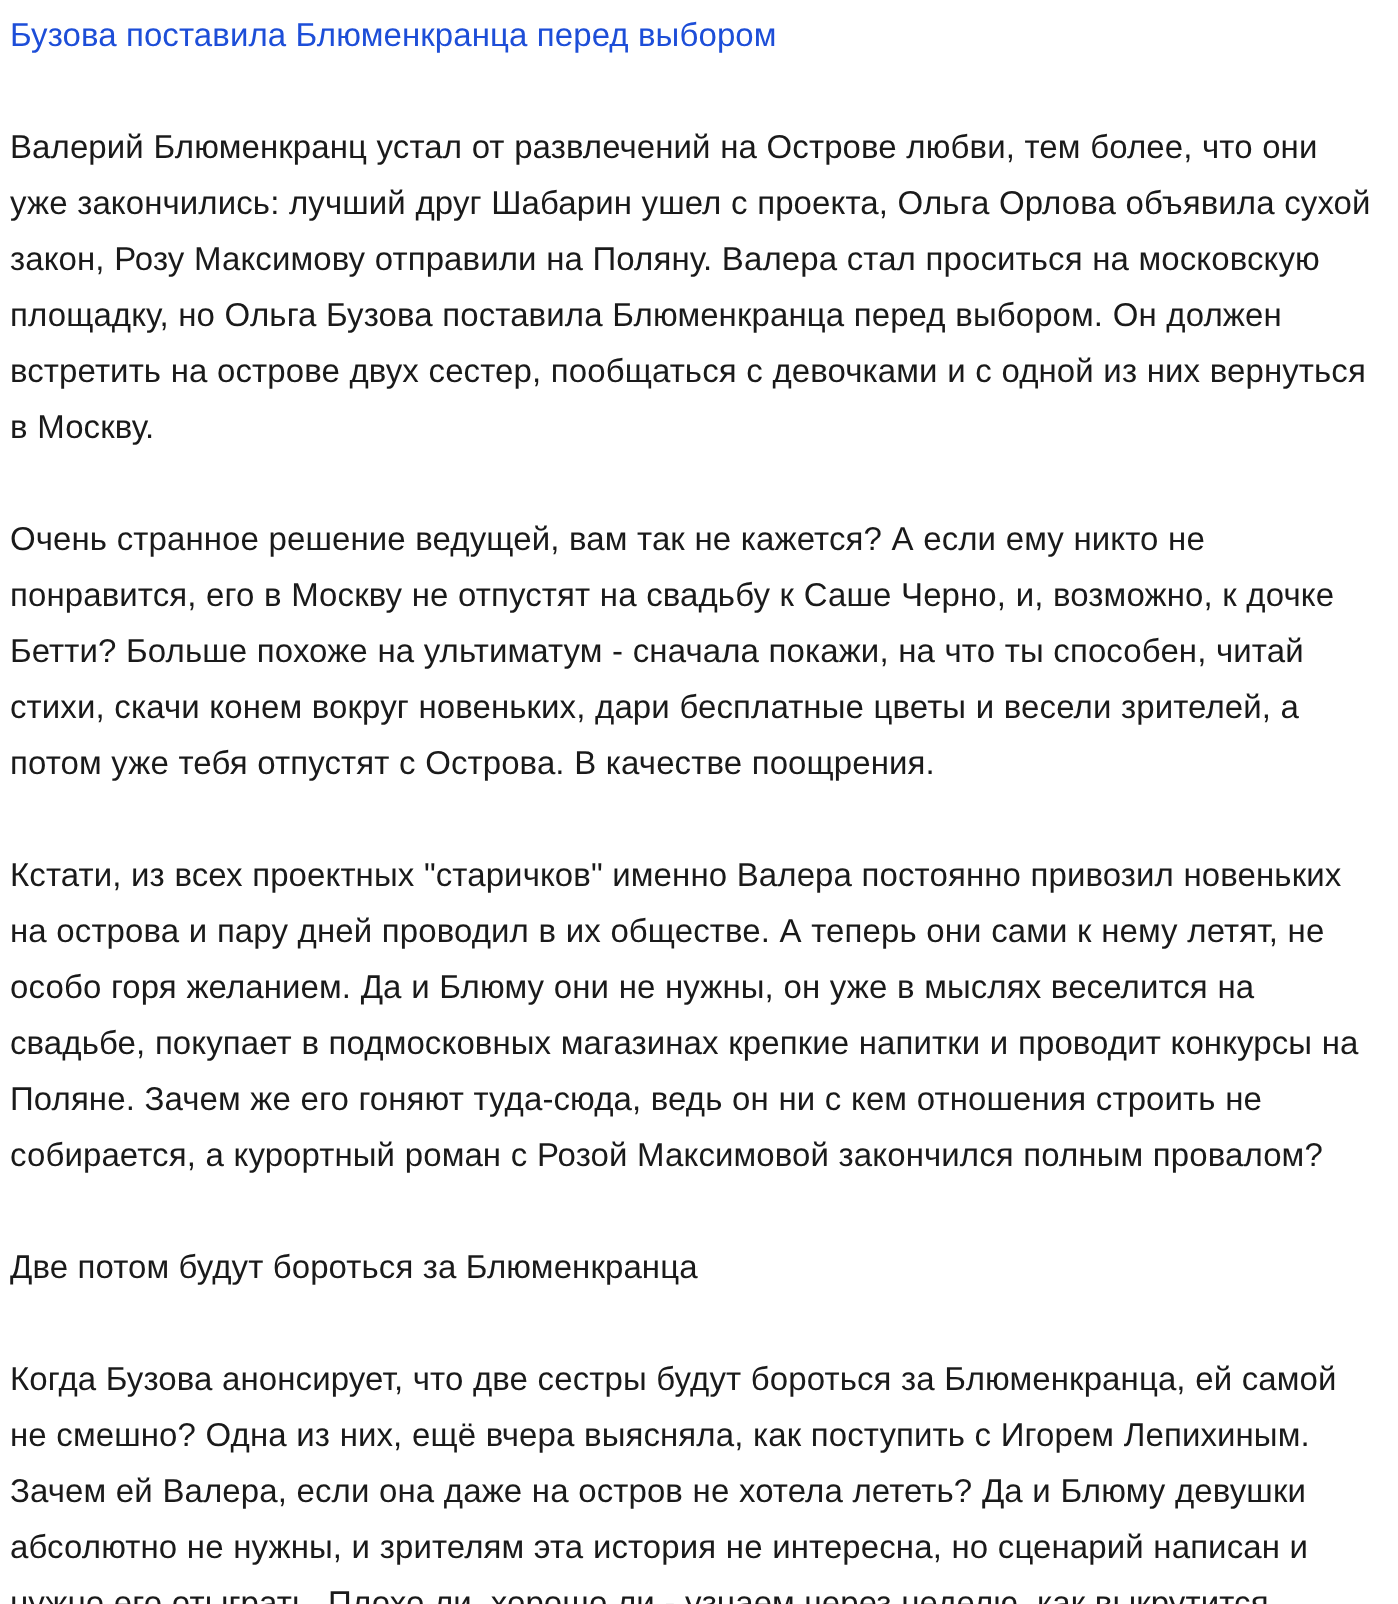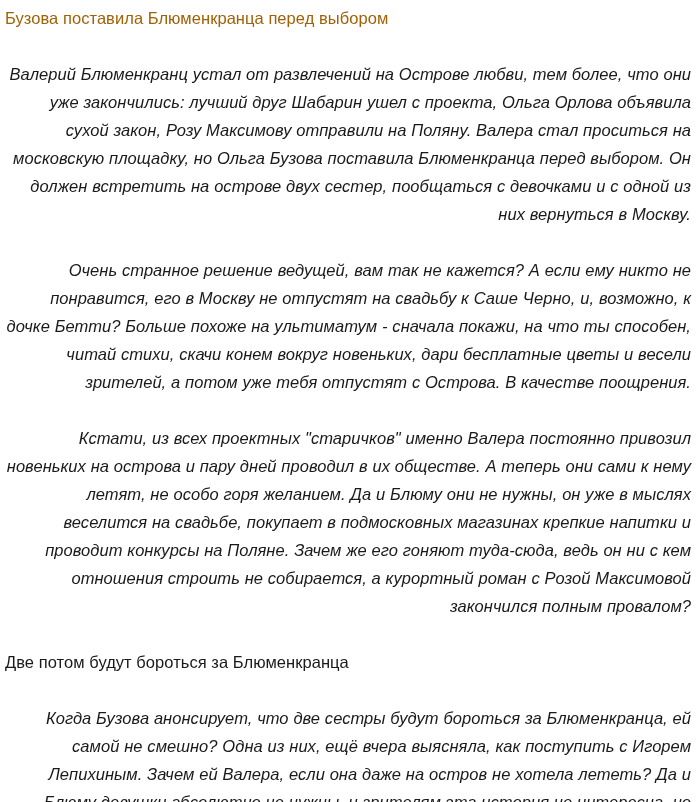--- a/index.html
+++ b/index.html
@@ -20,41 +20,40 @@
   .article {
     box-sizing: border-box;
     width: 699px;
     padding: 4px 8px 0 5px;
   }
 
   .headline {
     font-size: 16.5px;
     line-height: 28px;
     font-weight: 400;
-    color: #a16207;
+    color: #1d4ed8;
     margin: 0;
     padding: 0;
     letter-spacing: 0.05px;
   }
 
   .spacer {
     height: 28px;
   }
 
   .para {
     font-size: 16.5px;
     line-height: 28px;
     font-weight: 400;
     color: #1a1a1a;
     margin: 0;
     padding: 0;
-    text-align: right;
+    text-align: left;
     letter-spacing: 0.05px;
     word-spacing: 0.15px;
-    font-style: italic;
   }
 
   .subhead {
     font-size: 16.5px;
     line-height: 28px;
     font-weight: 400;
     color: #1a1a1a;
     margin: 0;
     padding: 0;
     letter-spacing: 0.05px;

